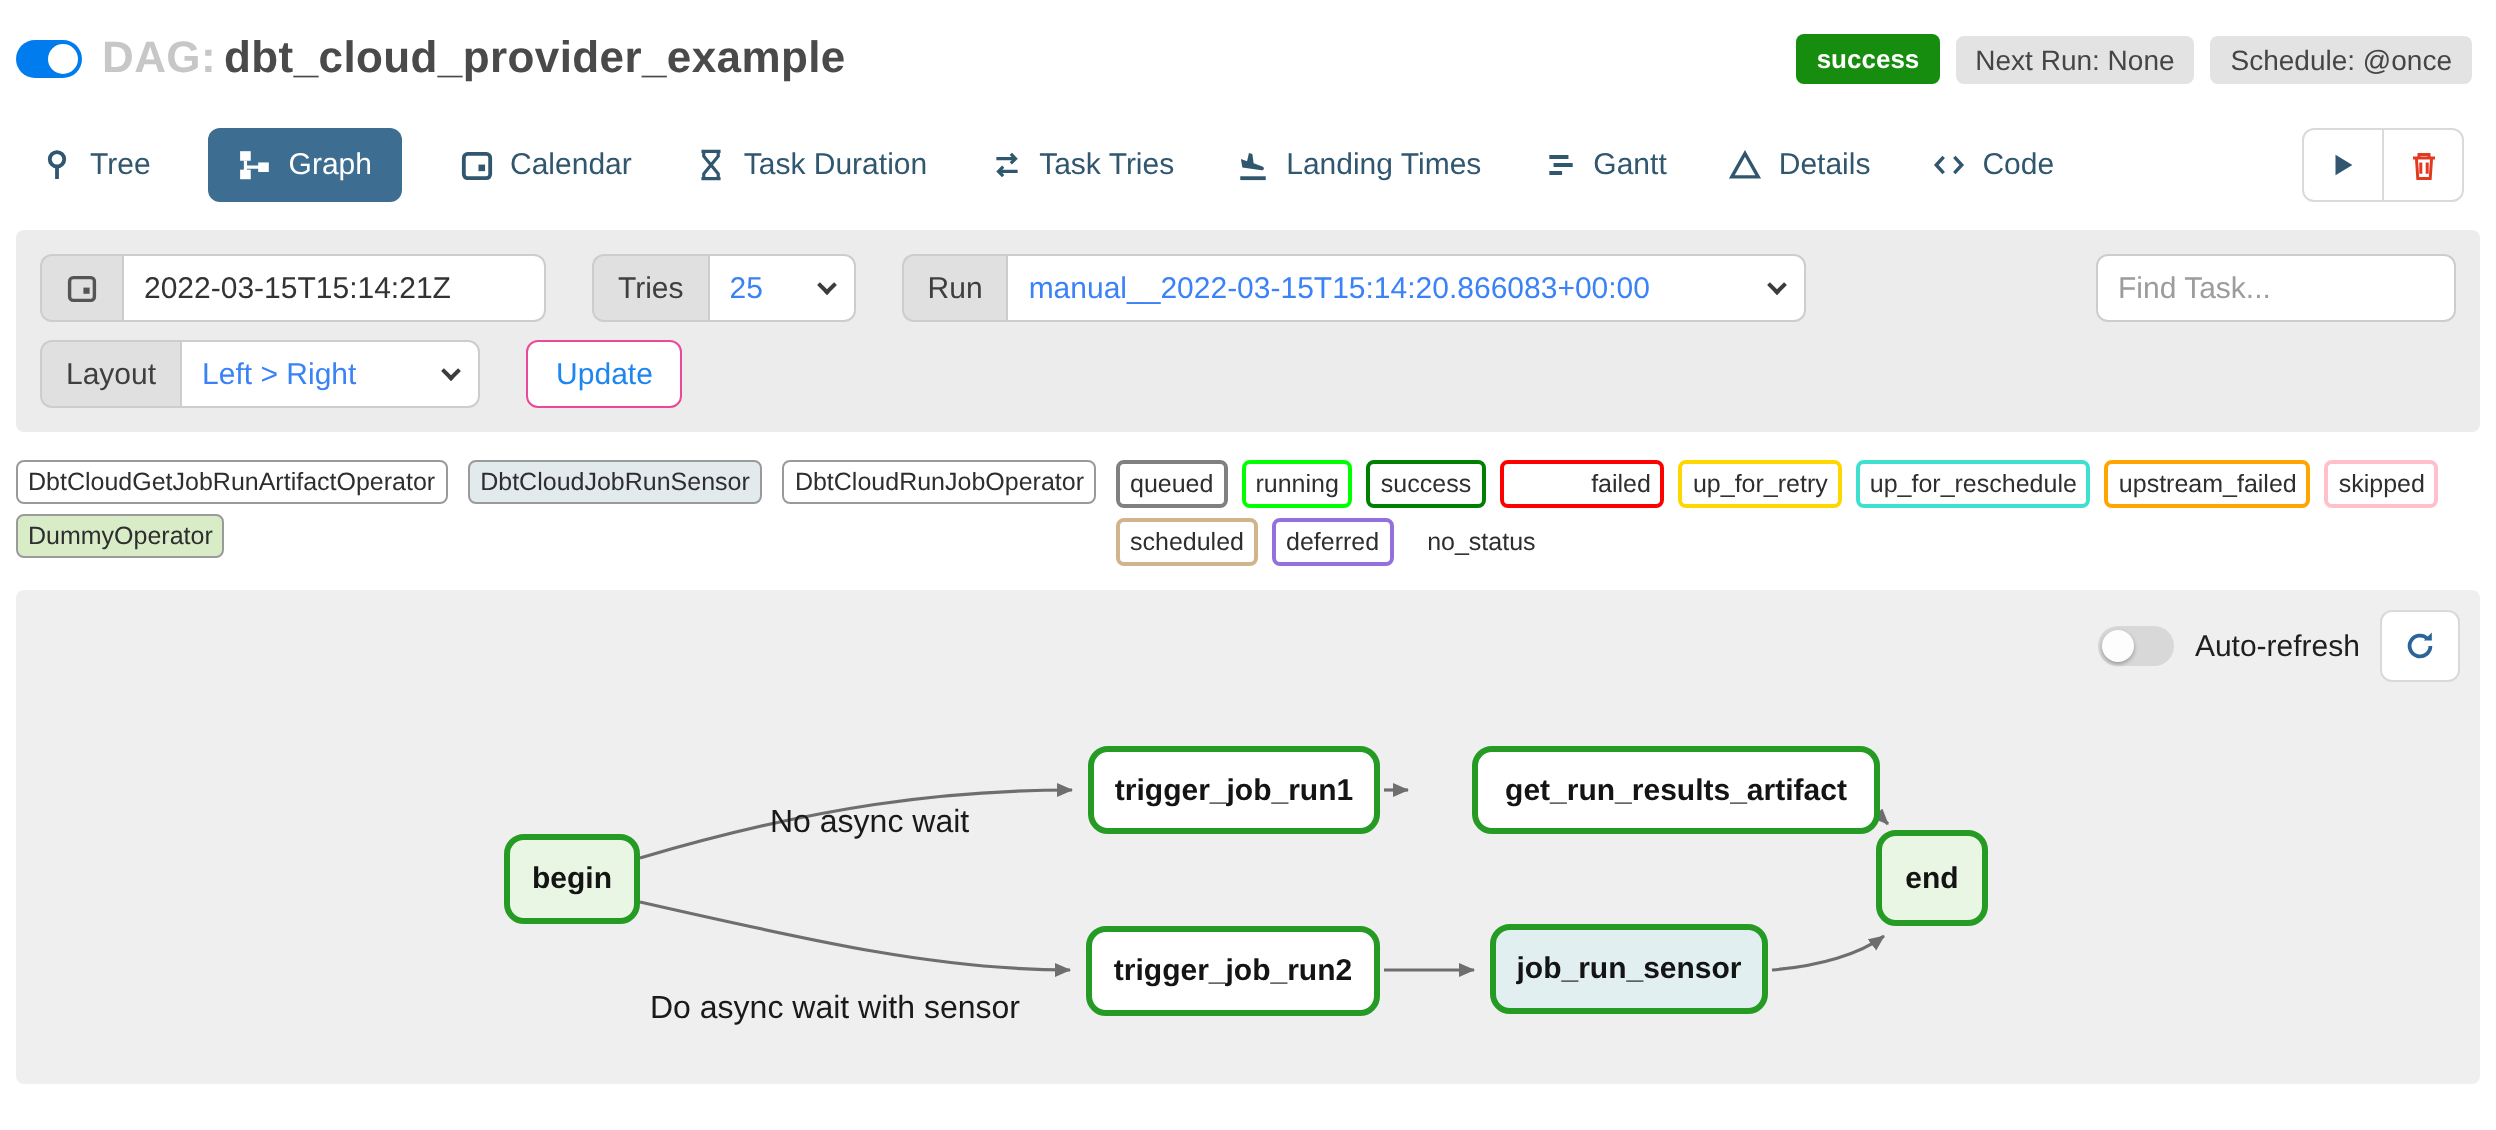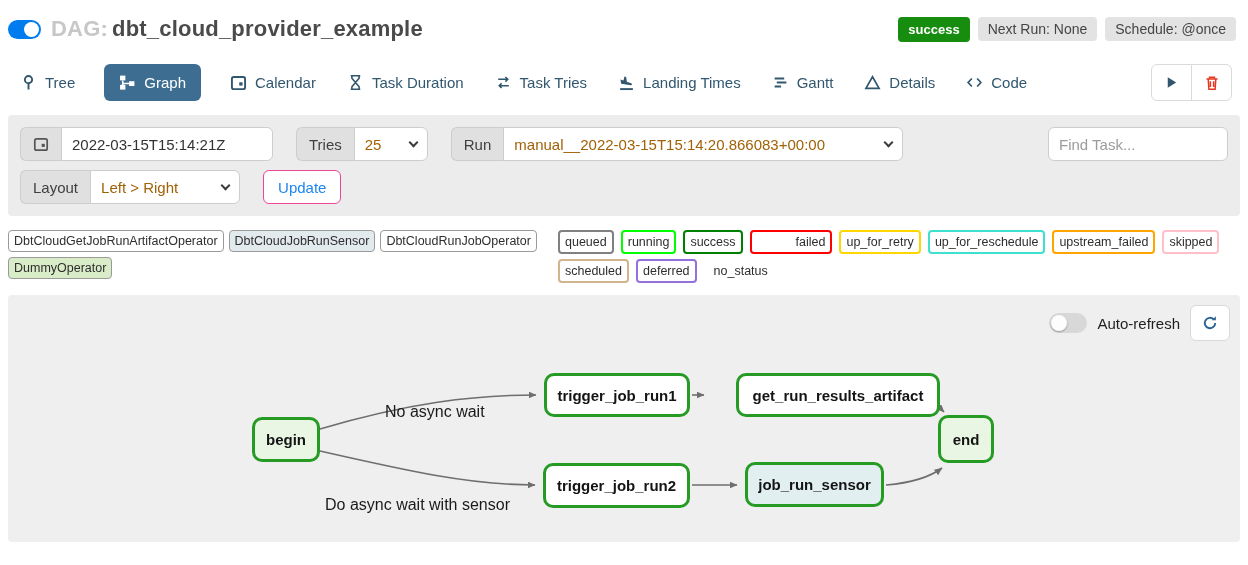--- a/index.html
+++ b/index.html
@@ -1,21 +1,21 @@
 <!DOCTYPE html>
 <html style="--accent-blue: #017cee; --tab-active-bg: #3d6e91; --tab-text: #31576f; --success-green: #178d0f; --update-blue: #1d86f0; --trash-red: #e43921; --node-border-green: #259b24; --edge-gray: #6e6e6e;"><head>
 <meta charset="utf-8">
 <style>
   * { margin:0; padding:0; box-sizing:border-box; }
   html,body { background:#fff; }
   body { font-family:"Liberation Sans", sans-serif; color:#333; }
   .page { position:relative; width:1248px; height:565px; overflow:hidden; background:#fff; }
 
   
-  .header { display:flex; align-items:center; padding:16px 12px 0 8px; }
+  .header { display:flex; align-items:flex-end; padding:16px 12px 0 8px; }
   .hdr-left { display:flex; align-items:center; gap:10px; }
   .hdr-toggle { position:relative; width:33px; height:19px; border-radius:10px;
     background:var(--accent-blue); cursor:pointer; flex:none; }
   .hdr-toggle::after { content:''; position:absolute; right:2px; top:2px; width:15px; height:15px;
     border-radius:50%; background:#fff; }
   .dag-title { font-size:22px; font-weight:bold; color:#4a4a4a; letter-spacing:.2px; }
   .dag-prefix { color:#c7c7c7; margin-right:4px; }
   .hdr-badges { margin-left:auto; display:flex; gap:8px; align-items:center; }
   .badge { border-radius:4px; padding:4px 10px; font-size:14px; background:#e3e3e3; color:#454545; white-space:nowrap; }
   .badge.success { background:var(--success-green); color:#fff; font-weight:bold; font-size:13px; padding:5px 10px; }
@@ -41,31 +41,31 @@
   .f-row + .f-row { margin-top:9px; }
   .grp { display:flex; align-items:stretch; }
   .addon { background:#e0e0e0; border:1px solid #cdcdcd; border-right:none; border-radius:6px 0 0 6px;
     padding:0 12px; font-size:15px; color:#3f3f3f; display:flex; align-items:center; height:34px; }
   .addon svg { width:16px; height:16px; }
   .f-input { border:1px solid #cdcdcd; border-radius:0 6px 6px 0; background:#fff; padding:0 10px;
     font-size:15px; font-family:inherit; color:#333; height:34px; outline:none; }
   .f-input.standalone { border-radius:6px; }
   .sel { display:flex; align-items:center; justify-content:space-between; gap:10px; background:#fff;
     border:1px solid #cdcdcd; border-radius:0 6px 6px 0; padding:0 10px; height:34px; font-size:15px;
-    color:#a16207; cursor:pointer; white-space:nowrap; }
+    color:#3b82f6; cursor:pointer; white-space:nowrap; }
   .chev { width:7px; height:7px; border-right:2px solid #3c3c3c; border-bottom:2px solid #3c3c3c;
     transform:rotate(45deg); margin-top:-4px; flex:none; }
   .update-btn { background:#fff; border:1px solid #ec4899; color:var(--update-blue); border-radius:6px;
     font-size:15px; font-family:inherit; height:34px; padding:0 14px; cursor:pointer; }
   .find-task { margin-left:auto; width:180px; }
   .find-task::placeholder { color:#9c9c9c; }
 
   
   .legend { display:flex; align-items:flex-start; padding:0 8px; margin-top:14px; gap:10px; }
-  .op-badges { width:540px; flex:none; display:flex; flex-wrap:wrap; gap:5px; }
+  .op-badges { width:540px; flex:none; display:flex; flex-wrap:wrap; gap:5px;justify-content:space-between; }
   .st-badges { width:692px; display:flex; flex-wrap:wrap; gap:5px 7px; align-items:center; }
   .lgd { font-size:12.5px; color:#2e2e2e; border-radius:4px; padding:1px 5px; white-space:nowrap; line-height:1.45; }
   .op-b { border:1px solid #9a9a9a; background:#fff; }
   .st-b { border:2px solid #888; background:#fff; }
   .st-b.noborder { border-color:transparent; background:transparent; padding-left:8px; }
 
   
   .graph-panel { position:relative; margin:12px 8px 0; height:247px; background:#efeff0; border-radius:4px; }
   .edges { position:absolute; left:0; top:0; width:100%; height:100%; }
   .edge-path { fill:none; stroke:var(--edge-gray); stroke-width:1.6; }

